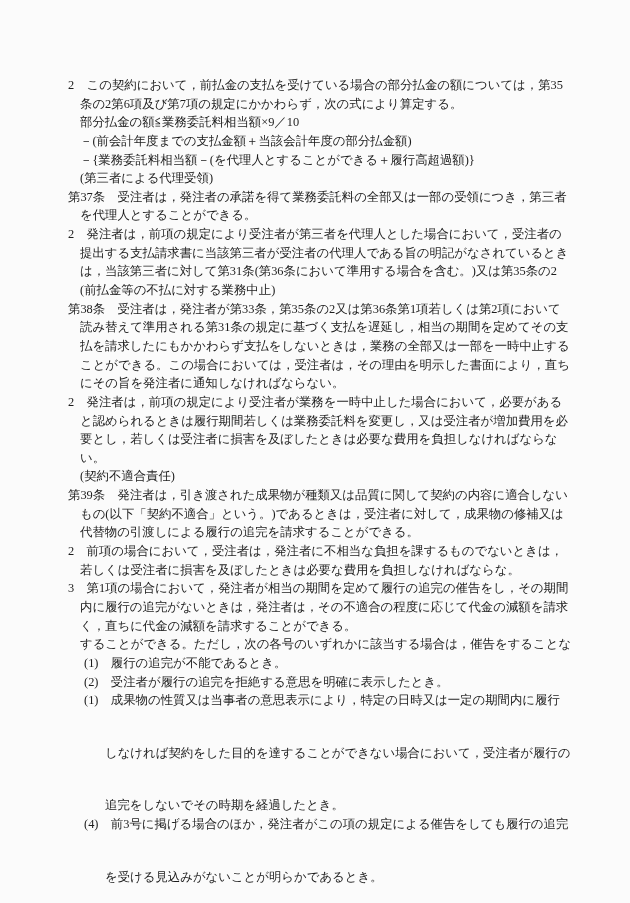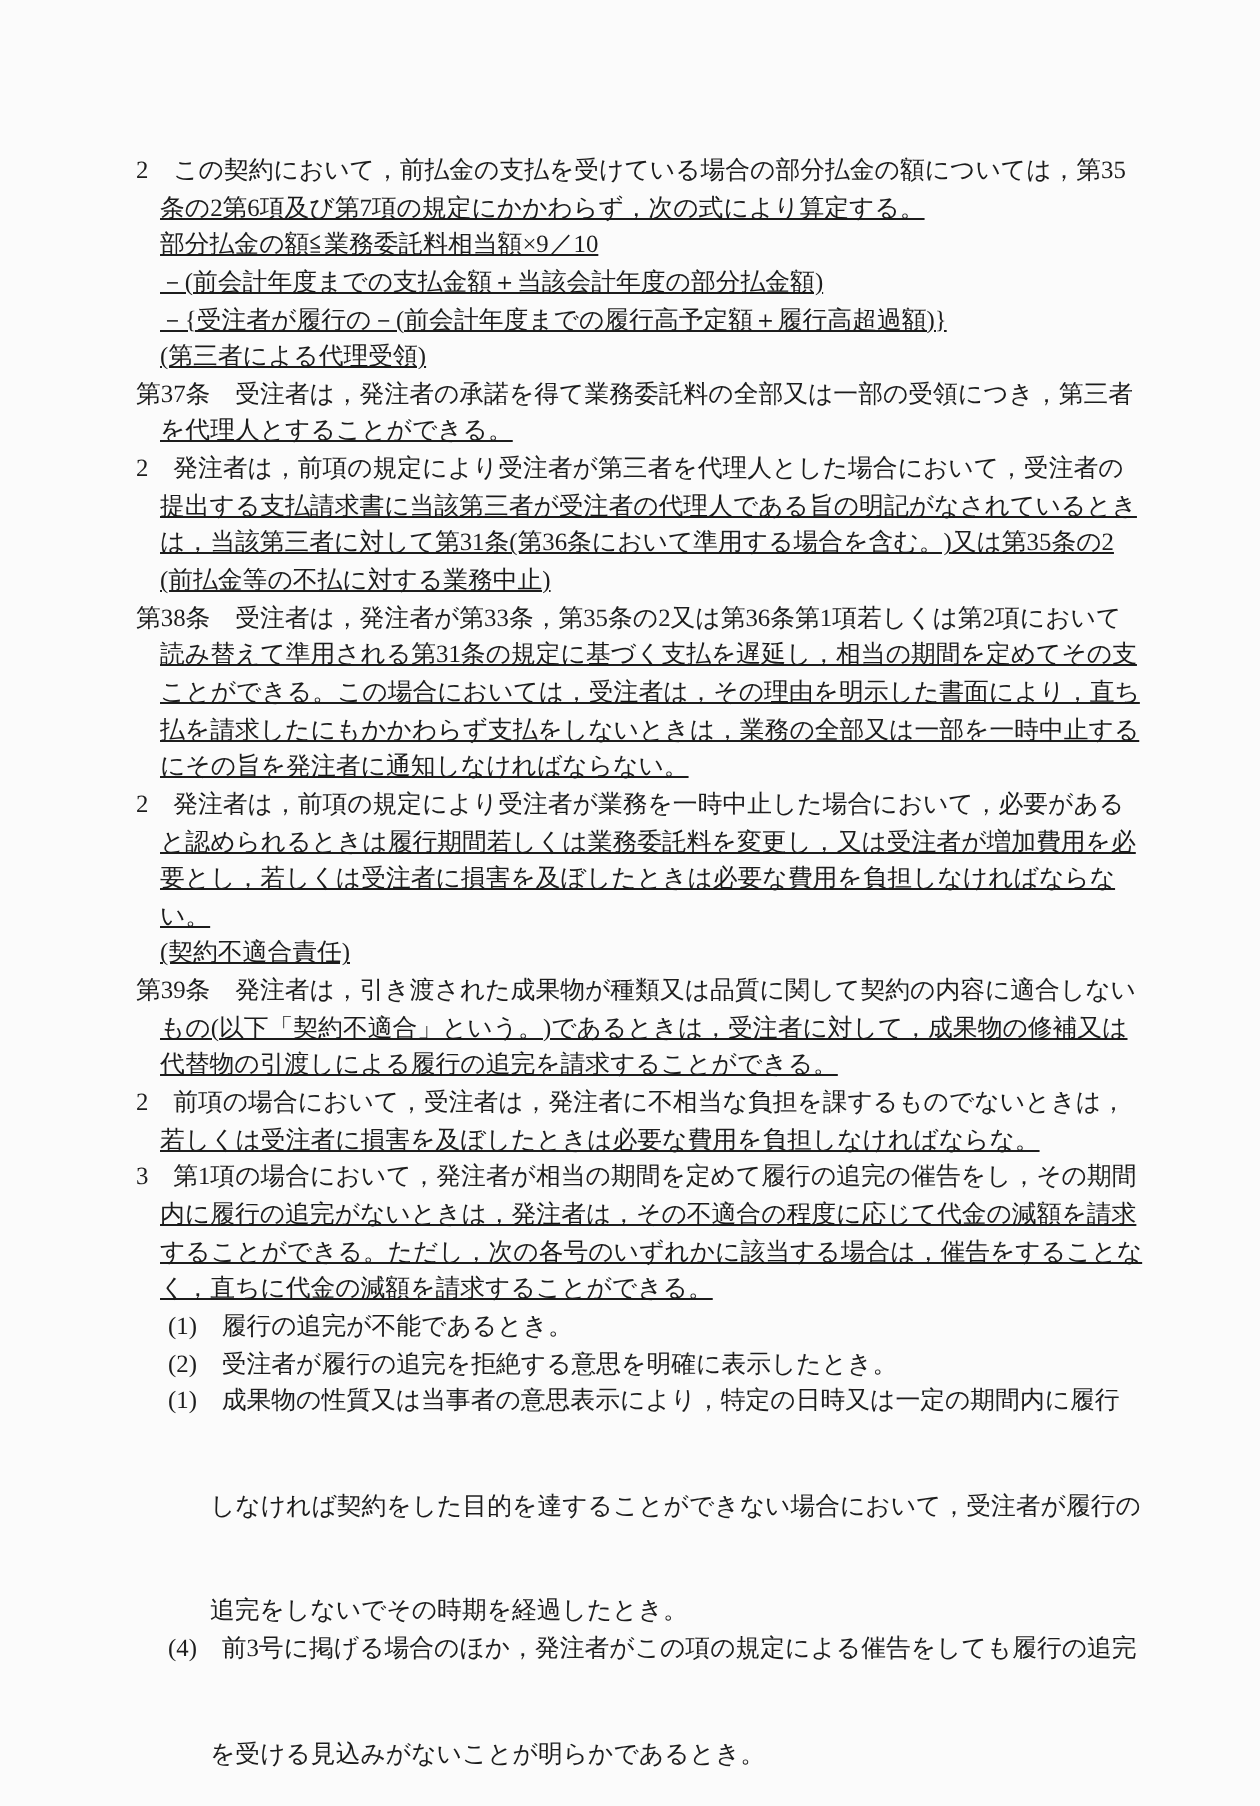--- a/index.html
+++ b/index.html
@@ -31,60 +31,60 @@
     color: #1c1c1c;
     letter-spacing: 0px;
   }
   .ln {
     white-space: pre;
     height: 18.65px;
     overflow: visible;
   }
   
   .l0 { padding-left: 0; }     
-  .l1 { padding-left: 12px; text-decoration: underline; }  
+  .l1 { padding-left: 12px; }  
   .l2 { padding-left: 16px; }  
   .l3 { padding-left: 37px; margin-top: 34px; }  
 </style>
 </head>
 <body>
 
 <div class="page">
   <div class="doc-text">
     <div class="ln l0">2　この契約において，前払金の支払を受けている場合の部分払金の額については，第35</div>
     <div class="ln l1">条の2第6項及び第7項の規定にかかわらず，次の式により算定する。</div>
     <div class="ln l1">部分払金の額≦業務委託料相当額×9／10</div>
     <div class="ln l1">－(前会計年度までの支払金額＋当該会計年度の部分払金額)</div>
-    <div class="ln l1">－{受注者が履行の－(前会計年度までの履行高予定額＋履行高超過額)}</div>
+    <div class="ln l1">－{業務委託料相当額－(を代理人とすることができる＋履行高超過額)}</div>
     <div class="ln l1">(第三者による代理受領)</div>
     <div class="ln l0">第37条　受注者は，発注者の承諾を得て業務委託料の全部又は一部の受領につき，第三者</div>
     <div class="ln l1">を代理人とすることができる。</div>
     <div class="ln l0">2　発注者は，前項の規定により受注者が第三者を代理人とした場合において，受注者の</div>
     <div class="ln l1">提出する支払請求書に当該第三者が受注者の代理人である旨の明記がなされているとき</div>
     <div class="ln l1">は，当該第三者に対して第31条(第36条において準用する場合を含む。)又は第35条の2</div>
     <div class="ln l1">(前払金等の不払に対する業務中止)</div>
     <div class="ln l0">第38条　受注者は，発注者が第33条，第35条の2又は第36条第1項若しくは第2項において</div>
     <div class="ln l1">読み替えて準用される第31条の規定に基づく支払を遅延し，相当の期間を定めてその支</div>
+    <div class="ln l1">払を請求したにもかかわらず支払をしないときは，業務の全部又は一部を一時中止する</div>
     <div class="ln l1">ことができる。この場合においては，受注者は，その理由を明示した書面により，直ち</div>
-    <div class="ln l1">払を請求したにもかかわらず支払をしないときは，業務の全部又は一部を一時中止する</div>
     <div class="ln l1">にその旨を発注者に通知しなければならない。</div>
     <div class="ln l0">2　発注者は，前項の規定により受注者が業務を一時中止した場合において，必要がある</div>
     <div class="ln l1">と認められるときは履行期間若しくは業務委託料を変更し，又は受注者が増加費用を必</div>
     <div class="ln l1">要とし，若しくは受注者に損害を及ぼしたときは必要な費用を負担しなければならな</div>
     <div class="ln l1">い。</div>
     <div class="ln l1">(契約不適合責任)</div>
     <div class="ln l0">第39条　発注者は，引き渡された成果物が種類又は品質に関して契約の内容に適合しない</div>
     <div class="ln l1">もの(以下「契約不適合」という。)であるときは，受注者に対して，成果物の修補又は</div>
     <div class="ln l1">代替物の引渡しによる履行の追完を請求することができる。</div>
     <div class="ln l0">2　前項の場合において，受注者は，発注者に不相当な負担を課するものでないときは，</div>
     <div class="ln l1">若しくは受注者に損害を及ぼしたときは必要な費用を負担しなければならな。</div>
     <div class="ln l0">3　第1項の場合において，発注者が相当の期間を定めて履行の追完の催告をし，その期間</div>
     <div class="ln l1">内に履行の追完がないときは，発注者は，その不適合の程度に応じて代金の減額を請求</div>
+    <div class="ln l1">く，直ちに代金の減額を請求することができる。</div>
     <div class="ln l1">することができる。ただし，次の各号のいずれかに該当する場合は，催告をすることな</div>
-    <div class="ln l1">く，直ちに代金の減額を請求することができる。</div>
     <div class="ln l2">(1)　履行の追完が不能であるとき。</div>
     <div class="ln l2">(2)　受注者が履行の追完を拒絶する意思を明確に表示したとき。</div>
     <div class="ln l2">(1)　成果物の性質又は当事者の意思表示により，特定の日時又は一定の期間内に履行</div>
     <div class="ln l3">しなければ契約をした目的を達することができない場合において，受注者が履行の</div>
     <div class="ln l3">追完をしないでその時期を経過したとき。</div>
     <div class="ln l2">(4)　前3号に掲げる場合のほか，発注者がこの項の規定による催告をしても履行の追完</div>
     <div class="ln l3">を受ける見込みがないことが明らかであるとき。</div>
   </div>
 </div>
 

